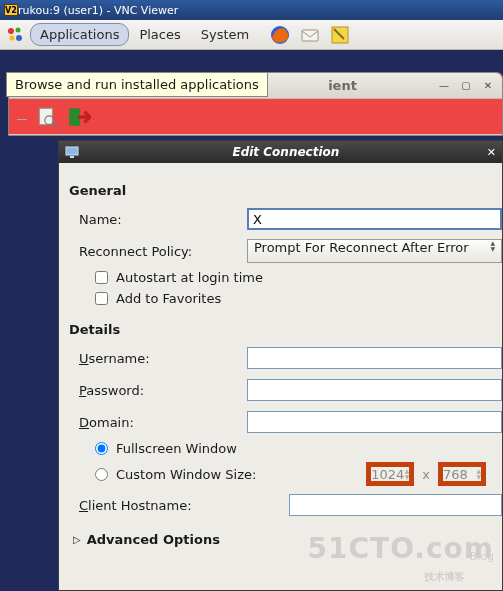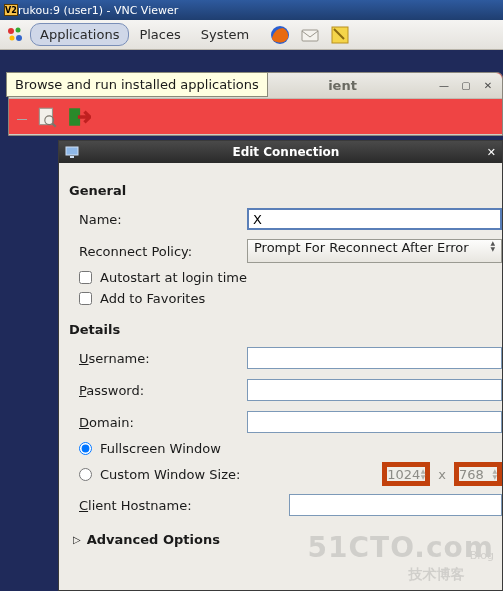--- a/index.html
+++ b/index.html
@@ -23,44 +23,44 @@
   .client-titlebar { height: 26px; background: linear-gradient(#ecebe7,#d9d6cd); border-bottom: 1px solid #bfbcb3; display: flex; align-items: center; padding: 0 6px; border-top-left-radius: 6px; border-top-right-radius: 6px; }
   .client-title { flex: 1; text-align: center; font-size: 13px; font-weight: bold; color: #6a6a62; }
   .win-btn { width: 16px; height: 14px; margin-left: 6px; font-size: 10px; color: #4a4a4a; display: inline-flex; align-items: center; justify-content: center; cursor: default; }
   .client-toolbar { height: 36px; display: flex; align-items: center; gap: 8px; padding: 0 8px; border-bottom: 1px solid #d0cdc4; }
   .add-conn { display: flex; align-items: center; gap: 6px; font-size: 13px; color: #2a2a2a; }
   .plus-icon { width: 16px; height: 16px; }
   .toolbar-divider { width: 10px; height: 6px; border-bottom: 1px solid #aaa; }
   .toolbar-icon { width: 24px; height: 24px; display: inline-flex; align-items: center; justify-content: center; }
 
   .dialog { position: absolute; top: 120px; left: 58px; right: 0; bottom: 0; background: #eeece7; border: 1px solid #3a3a3a; }
-  .dialog-titlebar { height: 22px; background: linear-gradient(#4a4a4a,#2a2a2a); color: #fff; display: flex; align-items: center; font-size: 12px; font-weight: bold; padding: 0 6px; }
+  .dialog-titlebar { height: 22px; background: linear-gradient(#4a4a4a,#2a2a2a); color: #fff; display: flex; align-items: center; font-size: 12px; font-weight: bold; padding: 0 6px; font-style: italic; }
   .dialog-titlebar .icon { width: 14px; height: 14px; margin-right: 6px; }
   .dialog-titlebar .title { flex: 1; text-align: center; }
   .dialog-body { padding: 14px 0 0 10px; font-size: 13px; color: #1a1a1a; }
   .section-head { font-weight: bold; margin: 6px 0 8px 0; }
   .row { display: flex; align-items: center; margin: 6px 0; min-height: 26px; }
   .label { width: 178px; padding-left: 10px; }
   .field { flex: 1; }
   .field input[type=text], .field input[type=password] { width: 100%; height: 22px; border: 1px solid #7c99b8; padding: 2px 4px; font-size: 13px; background: #fff; }
   .active-input { border: 2px solid #5a7fb8 !important; }
   .combo { display: flex; align-items: flex-start; border: 1px solid #9a9a92; background: linear-gradient(#fdfdfc,#e8e6e0); height: 24px; padding: 0 6px; font-size: 13px; width: 100%; }
   .combo .spin { margin-left: auto; display: flex; flex-direction: column; font-size: 6px; line-height: 6px; color: #555; }
-  .chk-row { display: flex; align-items: center; gap: 8px; padding-left: 10px; margin: 6px 0; font-size: 13px; }
+  .chk-row { display: flex; align-items: center; gap: 8px; padding-left: 10px; margin: 6px 16px; font-size: 13px; }
   input[type=checkbox], input[type=radio] { width: 13px; height: 13px; }
   .u { text-decoration: underline; }
   .sizebox { width: 48px; height: 24px; border: 5px solid #c2410c; background: #efeee9; display: inline-flex; align-items: center; padding: 0 0; color: #8c8c86; }
   .sizebox .spin { margin-left: auto; display: flex; flex-direction: column; font-size: 6px; line-height: 6px; color: #b0b0aa; }
   .dim { color: #8c8c86; }
   .adv { display: flex; align-items: center; gap: 6px; font-weight: bold; padding-left: 4px; margin-top: 14px; }
   .tri { font-size: 10px; }
 
   .watermark { position: absolute; right: 8px; bottom: 6px; text-align: right; pointer-events: none; opacity: 0.22; color: #6b6b6b; }
   .watermark .l1 { font-size: 28px; font-weight: bold; letter-spacing: 1px; }
-  .watermark .l2 { font-size: 14px; font-weight: bold; }
+  .watermark .l2 { font-size: 10px; font-weight: bold; }
   .watermark .blog { font-size: 11px; position: relative; top: -20px; }
 </style>
 </head>
 <body>
 
 <div class="vnc-titlebar">
   <span class="vnc-icon">V2</span>
   <span>rukou:9 (user1) - VNC Viewer</span>
 </div>
 

